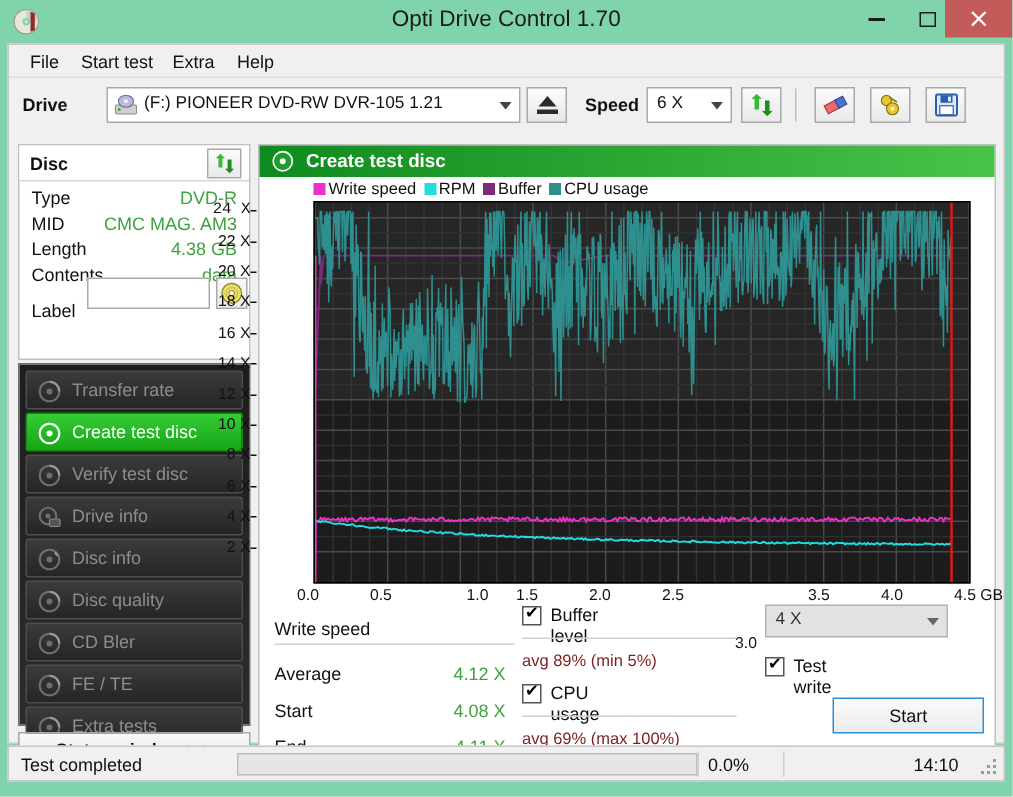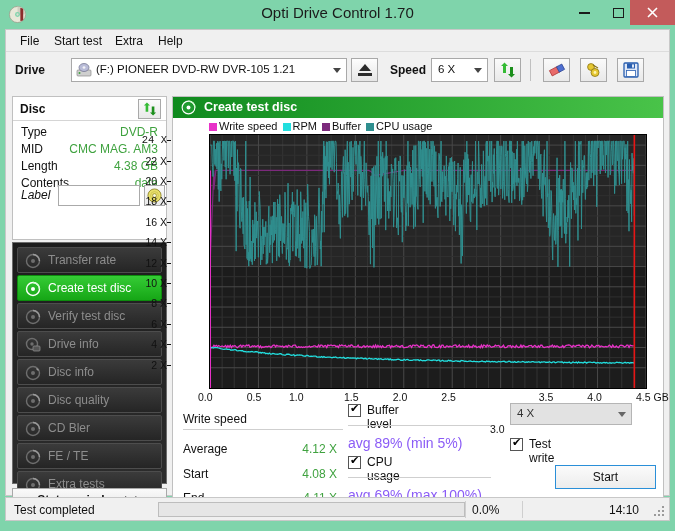--- a/index.html
+++ b/index.html
@@ -104,21 +104,21 @@
   .disc-head .t { position:absolute; left:7px; top:5px; font-size:12px; font-weight:bold; color:#111; }
   .disc-refresh {
     position:absolute; right:5px; top:2px; width:23px; height:20px;
     background:linear-gradient(#fafafa,#e9e9e9); border:1px solid #a9a9a9;
     display:flex; align-items:center; justify-content:center;
   }
   .drow { position:absolute; left:0; width:153px; height:17px; }
   .drow .k { position:absolute; left:8px; top:0; font-size:12px; color:#111; }
   .drow .v { position:absolute; right:8px; top:0; font-size:12px; color:#3fa23f; }
   .label-row { position:absolute; left:0; top:86px; width:153px; height:26px; }
-  .label-row .k { position:absolute; left:8px; top:5px; font-size:12px; color:#111;font-style:italic; }
+  .label-row .k { position:absolute; left:8px; top:17px; font-size:12px; color:#111; }
   .label-input {
     position:absolute; left:45px; top:2px; width:82px; height:21px;
     background:#fff; border:1px solid #aaa;
   }
   .label-cd {
     position:absolute; left:131px; top:2px; width:21px; height:21px;
     background:linear-gradient(#fafafa,#e9e9e9); border:1px solid #a9a9a9;
     display:flex; align-items:center; justify-content:center;
   }
 
@@ -179,21 +179,21 @@
   .strow { position:absolute; width:160px; height:18px; }
   .strow .k { position:absolute; left:0; font-size:12px; color:#111; }
   .strow .v { position:absolute; right:6px; font-size:12px; color:#3fa23f; }
 
   .midcol { position:absolute; left:175px; top:306px; width:145px; }
   .cbx-row { position:absolute; left:0; height:18px; }
   .cbx { position:absolute; left:0; top:1px; width:13px; height:13px; background:#fff;
          border:1px solid #555; }
   .cbx::after { content:'✔'; position:absolute; left:1px; top:-3px; font-size:11px; color:#000; }
   .cbx-row .cl { position:absolute; left:19px; top:0px; font-size:12px; color:#111; }
-  .mstat { position:absolute; left:0; font-size:14px; color:#8b5cf6; }
+  .mstat { position:absolute; left:0; font-size:11px; color:#7f1d1d; }
   .mhr { position:absolute; left:0; width:143px; height:1px; background:#cfcfcf; }
 
   .rightcol { position:absolute; left:337px; top:306px; width:148px; }
   .wspeed-combo {
     position:absolute; left:0; top:0; width:122px; height:22px;
     background:#e2e2e2; border:1px solid #b5b5b5;
   }
   .wspeed-combo .t { position:absolute; left:6px; top:3px; font-size:11.5px; color:#333; }
   .wspeed-combo .arrowbox { position:absolute; right:0; top:0; width:19px; height:20px;
      display:flex; align-items:center; justify-content:center; }
@@ -555,21 +555,21 @@
           <div class="ylab" style="top: 45px;">20 X</div>
           <div class="ytick" style="top: 51px;"></div>
           <div class="ylab" style="top: 24.6px;">22 X</div>
           <div class="ytick" style="top: 30.6px;"></div>
           <div class="ylab" style="top: 4.2px; font-family: Liberation Mono, monospace;">24 X</div>
           <div class="ytick" style="top: 10.2px;"></div>
         </div>
       <div class="xlabels" id="xlabels">
           <div class="xlab" style="left: -11px;">0.0</div>
           <div class="xlab" style="left: 37.6667px;">0.5</div>
-          <div class="xlab" style="left: 80px; text-align: center;">1.0</div>
+          <div class="xlab" style="left: 102px; text-align: center;">1.0</div>
           <div class="xlab" style="left: 135px;">1.5</div>
           <div class="xlab" style="left: 183.667px;">2.0</div>
           <div class="xlab" style="left: 232.333px;">2.5</div>
           <div class="xlab" style="left: 281px; margin-top: 32px;">3.0</div>
           <div class="xlab" style="left: 329.667px;">3.5</div>
           <div class="xlab" style="left: 378.333px;">4.0</div>
           <div class="xlab" style="left: 427px;">4.5 GB</div>
         </div>
 
       <div class="stats-ws">

